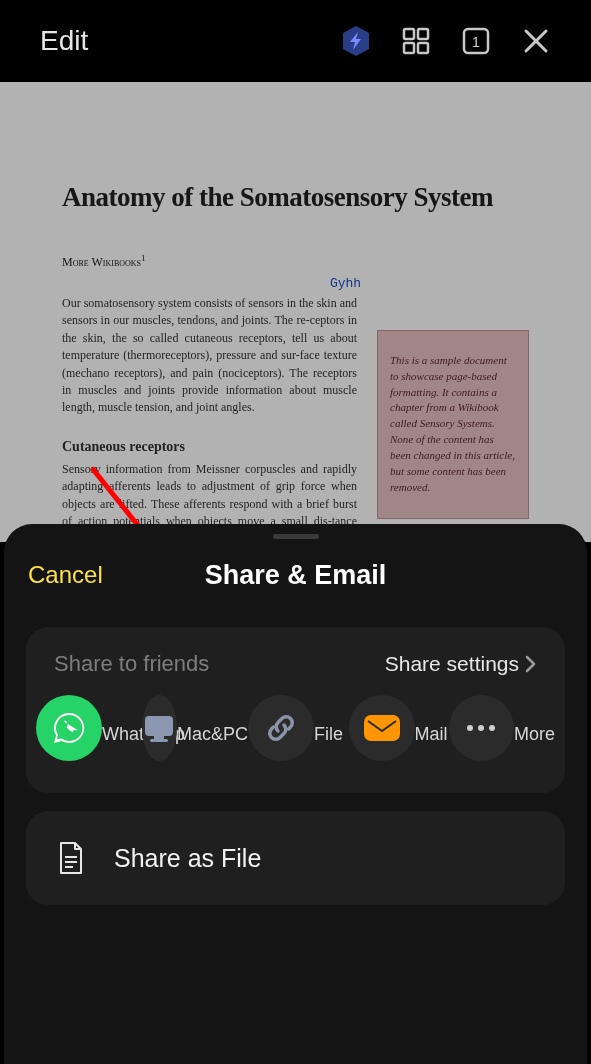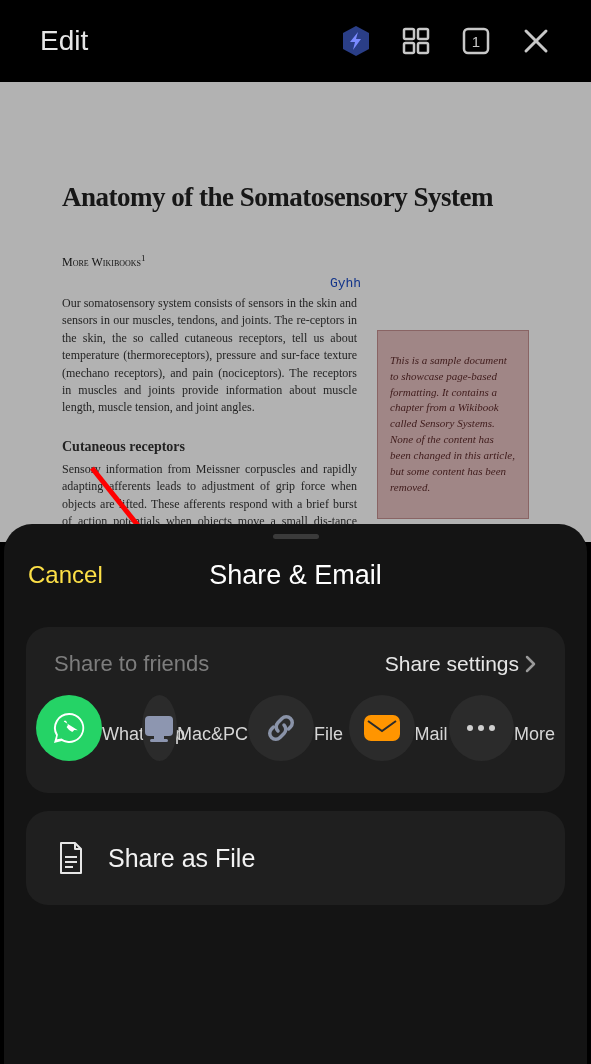--- a/index.html
+++ b/index.html
@@ -28,34 +28,34 @@
   .doc-subhead { font-size:14px; font-weight:600; color:#333; margin:22px 0 6px 0; }
 
   
   .arrow-overlay { position:absolute; top:0; left:0; z-index:6; pointer-events:none; }
 
   
   .sheet { position:absolute; left:4px; right:4px; bottom:0; height:540px; background:#141414; border-radius:28px 28px 0 0; z-index:10; }
   .sheet-grabber { width:46px; height:5px; border-radius:3px; background:#3a3a3a; margin:10px auto 6px auto; }
   .sheet-header { display:flex; align-items:center; height:60px; padding:0 24px; position:relative; }
   .sheet-cancel { font-size:24px; color:#fde047; flex:none; }
-  .sheet-title { font-size:27px; font-weight:400; color:#fff; position:absolute; left:50%; transform:translateX(-50%); }
+  .sheet-title { font-size:27px; font-weight:700; color:#fff; position:absolute; left:50%; transform:translateX(-50%); }
 
   .share-card { margin:22px 22px 0 22px; background:#1f1f1f; border-radius:22px; padding:24px 10px 20px 10px; }
   .share-card-header { display:flex; align-items:center; padding:0 18px 18px 18px; }
   .share-card-header .lbl { font-size:22px; color:#7d7d7d; flex:1; }
   .share-settings { font-size:21px; color:#e6e6e6; display:flex; align-items:center; gap:6px; }
   .share-row { display:flex; justify-content:space-around; align-items:flex-start; }
   .share-item { display:flex; flex-direction:row; align-items:center; width:106px; text-align:center; }
   .share-circle { width:66px; height:66px; border-radius:50%; background:#2b2b2b; display:flex; align-items:center; justify-content:center; margin-bottom:12px; }
   .share-circle.whatsapp { background:transparent; }
   .share-item-label { font-size:18px; color:#d6d6d6; }
 
   .option-card { margin:18px 22px 0 22px; background:#1f1f1f; border-radius:22px; overflow:hidden; }
-  .option-row { display:flex; align-items:center; padding:30px 28px; gap:20px;text-align:right; }
+  .option-row { display:flex; align-items:center; padding:30px 28px; gap:26px;text-align:right; }
   .option-row + .option-row { border-top:1px solid #2a2a2a; }
   .option-row .opt-icon { width:34px; height:34px; flex:none; display:flex; align-items:center; justify-content:center; }
   .option-row .opt-label { font-size:25px; color:#f2f2f2; }
 
   .whatsapp-badge { width:66px; height:66px; border-radius:50%; background:#25D366; display:flex; align-items:center; justify-content:center; }
 </style>
 </head>
 <body>
 
 <div class="topbar">

